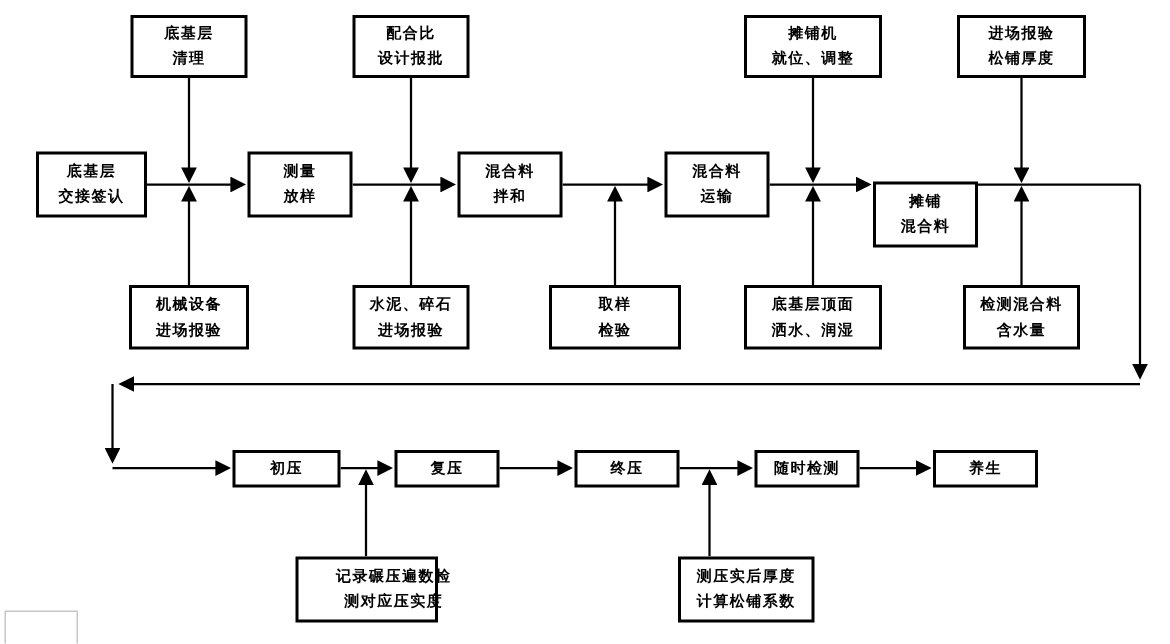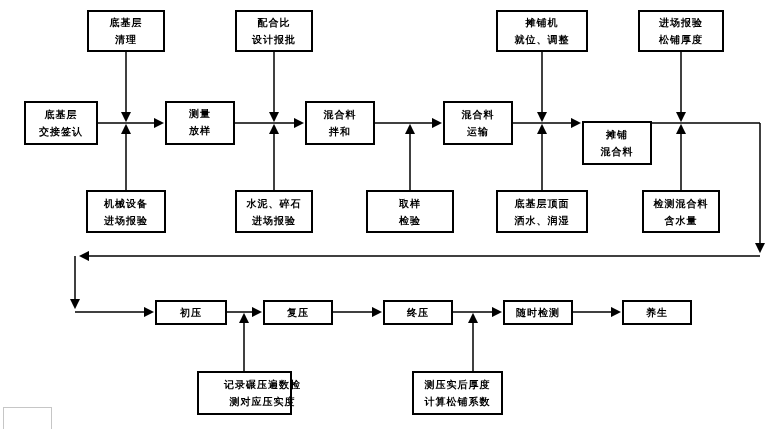--- a/index.html
+++ b/index.html
@@ -89,21 +89,21 @@
         <div class="node-line">就位、调整</div>
       </div>
       <div class="node" style="left: 638px; top: 10px; width: 86px; height: 42px;">
         <div class="node-line">进场报验</div>
         <div class="node-line">松铺厚度</div>
       </div>
       <div class="node" style="left: 24px; top: 101px; width: 74px; height: 44px;">
         <div class="node-line">底基层</div>
         <div class="node-line">交接签认</div>
       </div>
-      <div class="node" style="left: 165px; top: 101px; width: 70px; height: 44px; font-family: Liberation Mono, monospace;">
+      <div class="node" style="left: 165px; top: 101px; width: 70px; height: 44px;">
         <div class="node-line">测量</div>
         <div class="node-line">放样</div>
       </div>
       <div class="node" style="left: 305px; top: 101px; width: 70px; height: 44px;">
         <div class="node-line">混合料</div>
         <div class="node-line">拌和</div>
       </div>
       <div class="node" style="left: 443px; top: 101px; width: 70px; height: 44px;">
         <div class="node-line">混合料</div>
         <div class="node-line">运输</div>
@@ -144,20 +144,20 @@
       <div class="node" style="left: 503px; top: 300px; width: 70px; height: 25px;">
         <div class="node-line">随时检测</div>
       </div>
       <div class="node" style="left: 622px; top: 300px; width: 70px; height: 25px;">
         <div class="node-line">养生</div>
       </div>
       <div class="node" style="left: 197px; top: 371px; width: 95px; height: 44px; padding-left: 36px;">
         <div class="node-line">记录碾压遍数检</div>
         <div class="node-line">测对应压实度</div>
       </div>
-      <div class="node" style="left: 412px; top: 371px; width: 91px; height: 44px; text-align: center;">
+      <div class="node" style="left: 452px; top: 371px; width: 91px; height: 44px; text-align: center;">
         <div class="node-line">测压实后厚度</div>
         <div class="node-line">计算松铺系数</div>
       </div>
     </div>
 
   <div class="gray-artifact"></div>
 </div>
 
 </body></html>

